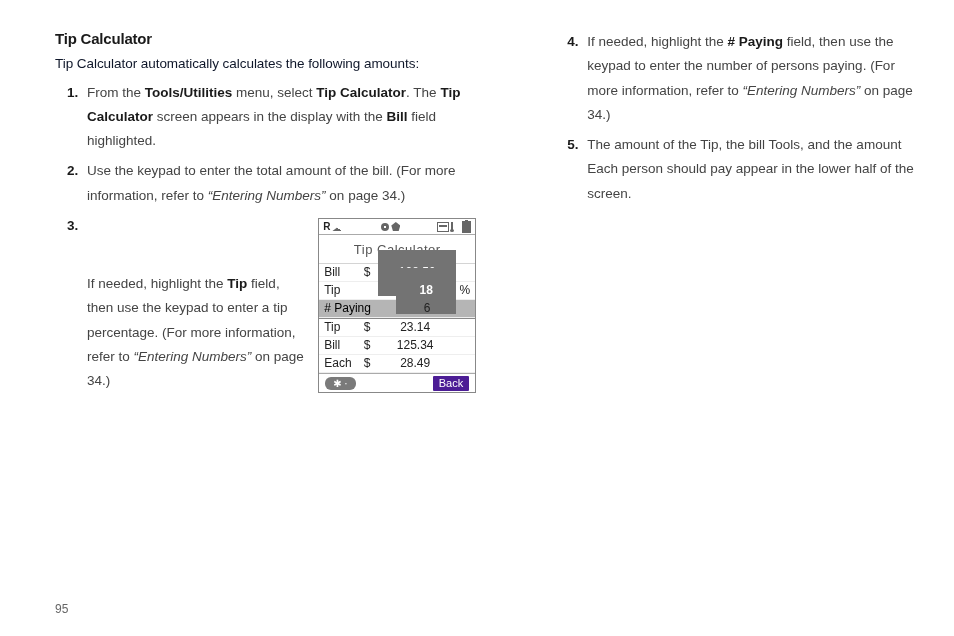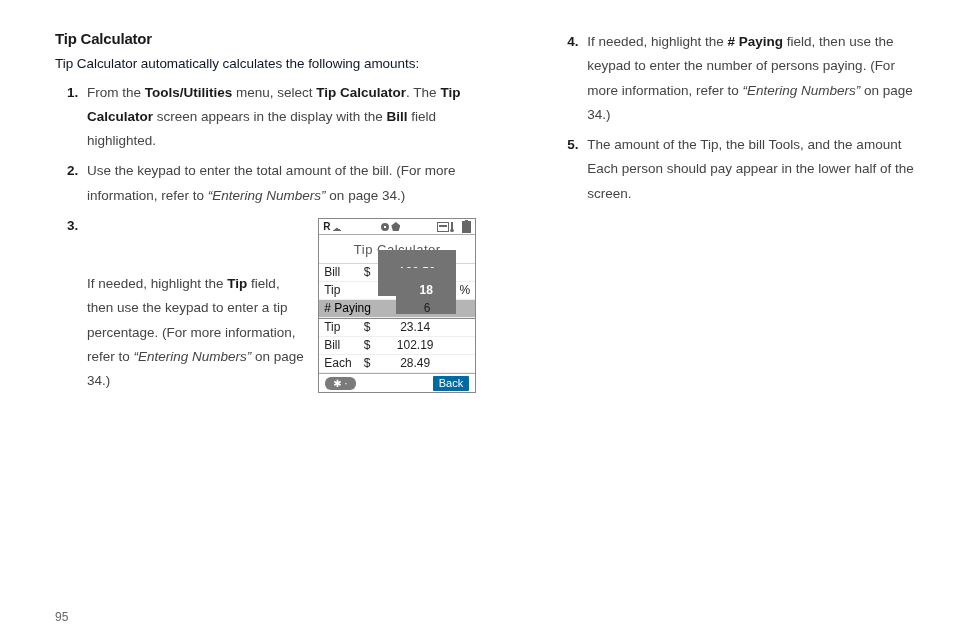--- a/index.html
+++ b/index.html
@@ -147,32 +147,32 @@
   }
   .phone .softbar .pill {
     background: #7a7a7a;
     color: #fff;
     font-size: 10px;
     padding: 1px 8px;
     border-radius: 6px;
     line-height: 1.1;
   }
   .phone .softbar .pill2 {
-    background: #0369a1;
+    background: #4c1d95;
     color: #fff;
     font-size: 11px;
     padding: 1px 6px;
     border-radius: 1px;
     line-height: 1.1;
   }
 
   .pageno {
     position: absolute;
     left: 55px;
-    bottom: 12px;
+    bottom: 20px;
     font-size: 12px;
     color: #666;
   }
   
   .ico {
     display: inline-block;
     width: 10px; height: 9px;
     background: #666;
   }
   .ico.sig { width: 12px; background: linear-gradient(to top right, #666 40%, transparent 40%);
@@ -258,21 +258,21 @@
               <div class="hr"></div>
               <div class="row">
                 <span class="lbl">Tip</span>
                 <span class="cur">$</span>
                 <span class="val">23.14</span>
                 <span class="unit"></span>
               </div>
               <div class="row">
                 <span class="lbl">Bill</span>
                 <span class="cur">$</span>
-                <span class="val">102.19</span>
+                <span class="val">125.34</span>
                 <span class="unit"></span>
               </div>
               <div class="row">
                 <span class="lbl">Each</span>
                 <span class="cur">$</span>
                 <span class="val">28.49</span>
                 <span class="unit"></span>
               </div>
             </div>
             <div class="softbar">

